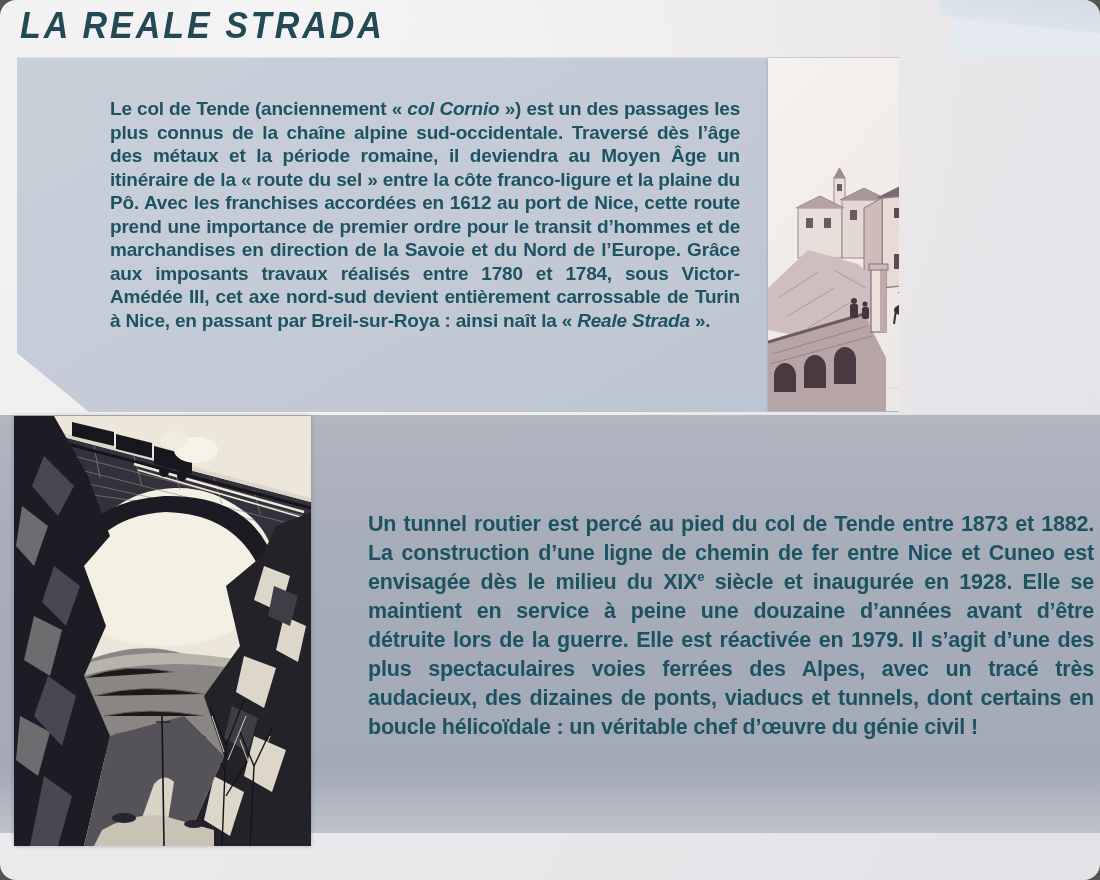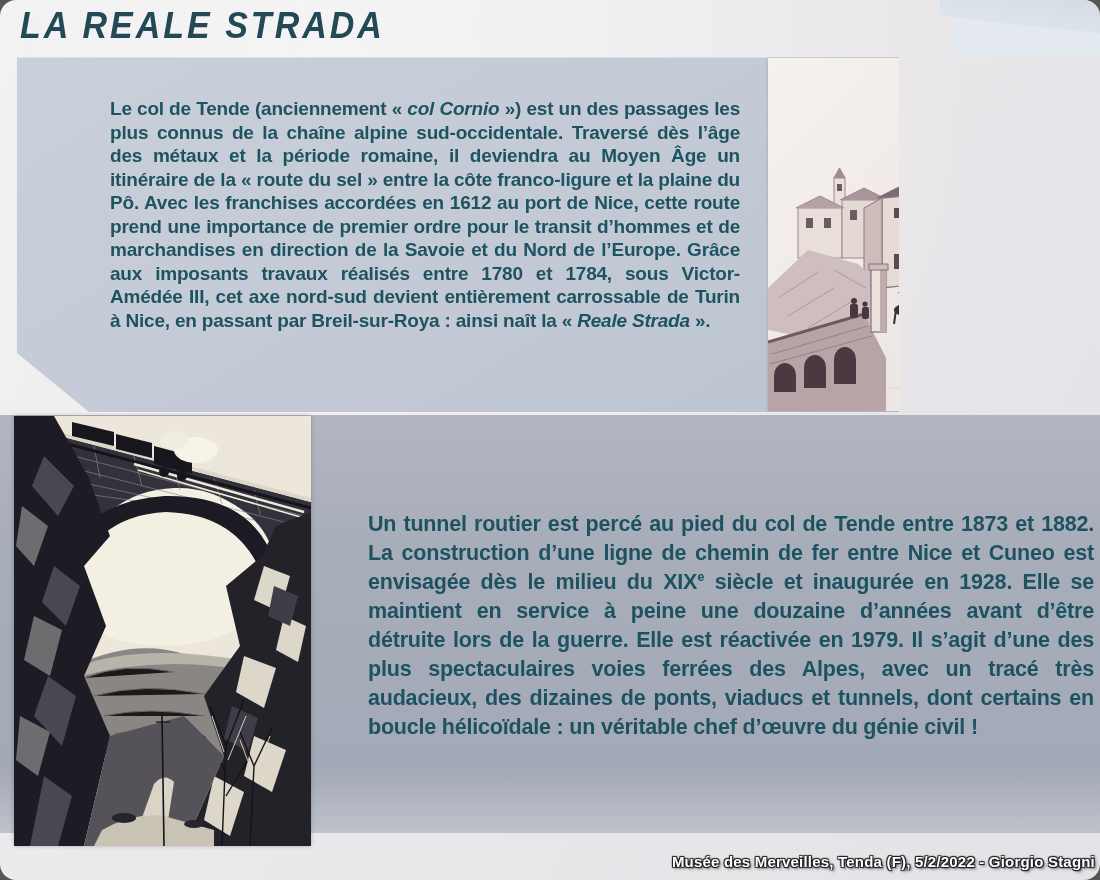--- a/index.html
+++ b/index.html
@@ -308,15 +308,14 @@
       <path d="M142 306 L156 306" stroke="#15141b" stroke-width="1.2"></path>
       <g fill="#26252c">
         <ellipse cx="110" cy="402" rx="12" ry="5"></ellipse>
           <ellipse cx="180" cy="408" rx="10" ry="4"></ellipse>
       </g>
     </svg>
 
     <div class="panel2-text"><span>Un tunnel routier est percé au pied du col de Tende entre 1873 et 1882. La construction d’une ligne de chemin de fer entre Nice et Cuneo est envisagée dès le milieu du XIX</span><sup>e</sup><span> siècle et inaugurée en 1928. Elle se maintient en service à peine une douzaine d’années avant d’être détruite lors de la guerre. Elle est réactivée en 1979. Il s’agit d’une des plus spectaculaires voies ferrées des Alpes, avec un tracé très audacieux, des dizaines de ponts, viaducs et tunnels, dont certains en boucle hélicoïdale : un véritable chef d’œuvre du génie civil !</span></div>
   </div>
 
-  <div class="caption">Musée des Merveilles, Tenda (F), 5/2/2022 - Giorgio Stagni</div>
 
 </div>
 
 </body></html>

